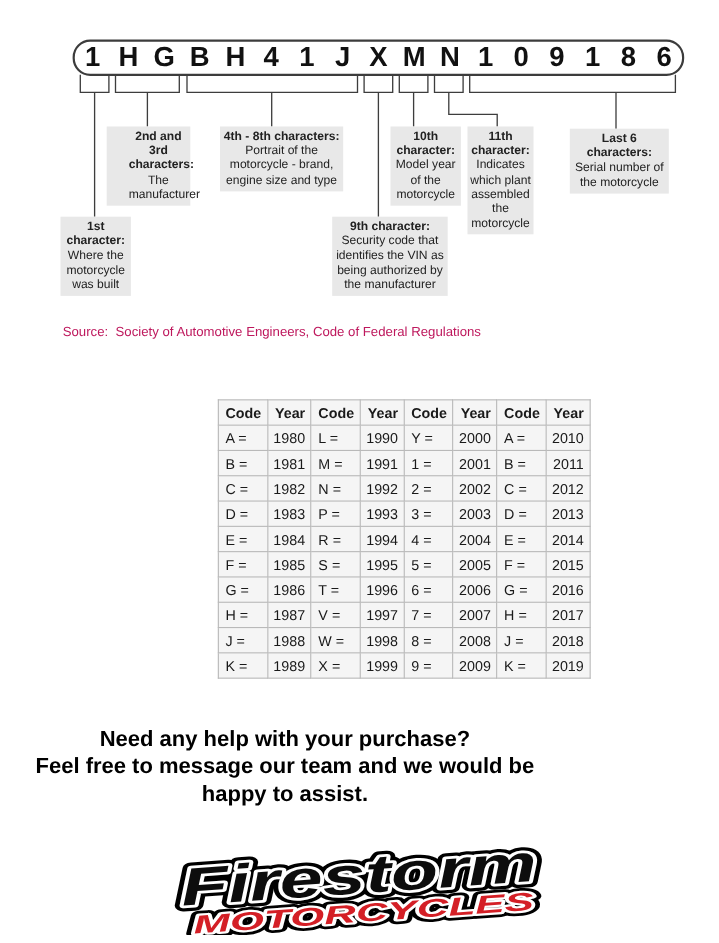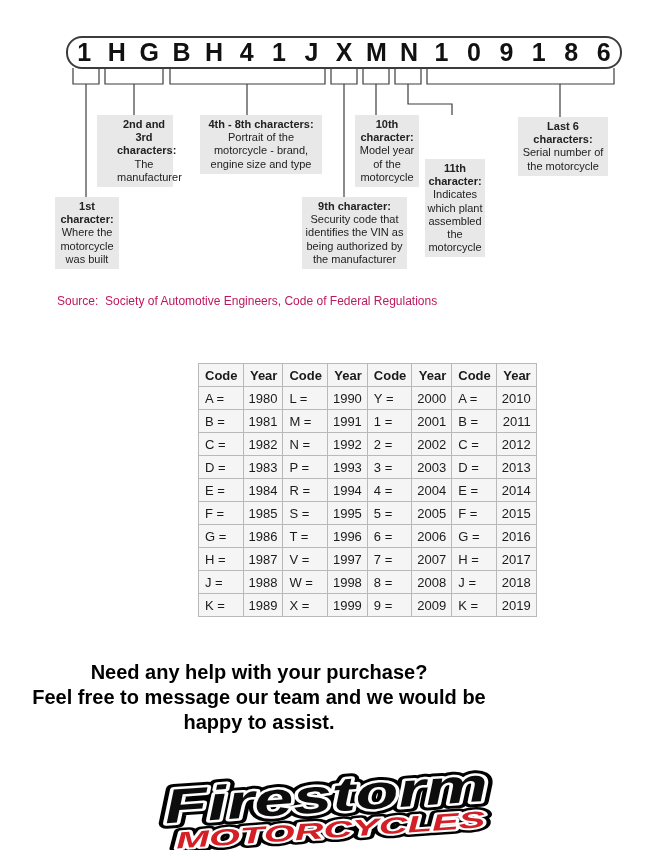--- a/index.html
+++ b/index.html
@@ -21,24 +21,24 @@
     flex:1; text-align:center; font-size:25px; font-weight:bold; color:#111;
     line-height:29px;
   }
   .exp-box {
     position:absolute; background:#e8e8e8; text-align:center;
     font-size:11px; line-height:1.2; color:#222; padding:3px 2px;
   }
   .exp-title { font-weight:bold; }
   .box-first       { left:55px;  top:197px; width:64px; }
   .box-second      { left:97px;  top:115px; width:76px;padding-left:20px; }
-  .box-fourth      { left:200px; top:115px; width:122px; }
+  .box-fourth      { left:200px; top:115px; width:112px; }
   .box-ninth       { left:302px; top:197px; width:105px; }
   .box-tenth       { left:355px; top:115px; width:64px; }
-  .box-eleventh    { left:425px; top:115px; width:60px;margin-top:44px; }
+  .box-eleventh    { left:425px; top:115px; width:60px; }
   .box-last        { left:518px; top:117px; width:90px; }
   .source-note {
     position:absolute; left:57px; top:294px; font-size:12px; color:#be185d;
     white-space:pre-wrap;
   }
   
   .year-table {
     position:absolute; left:198px; top:363px;
     border-collapse:collapse; background:#f5f5f5;
     font-size:13px; color:#1a1a1a;

